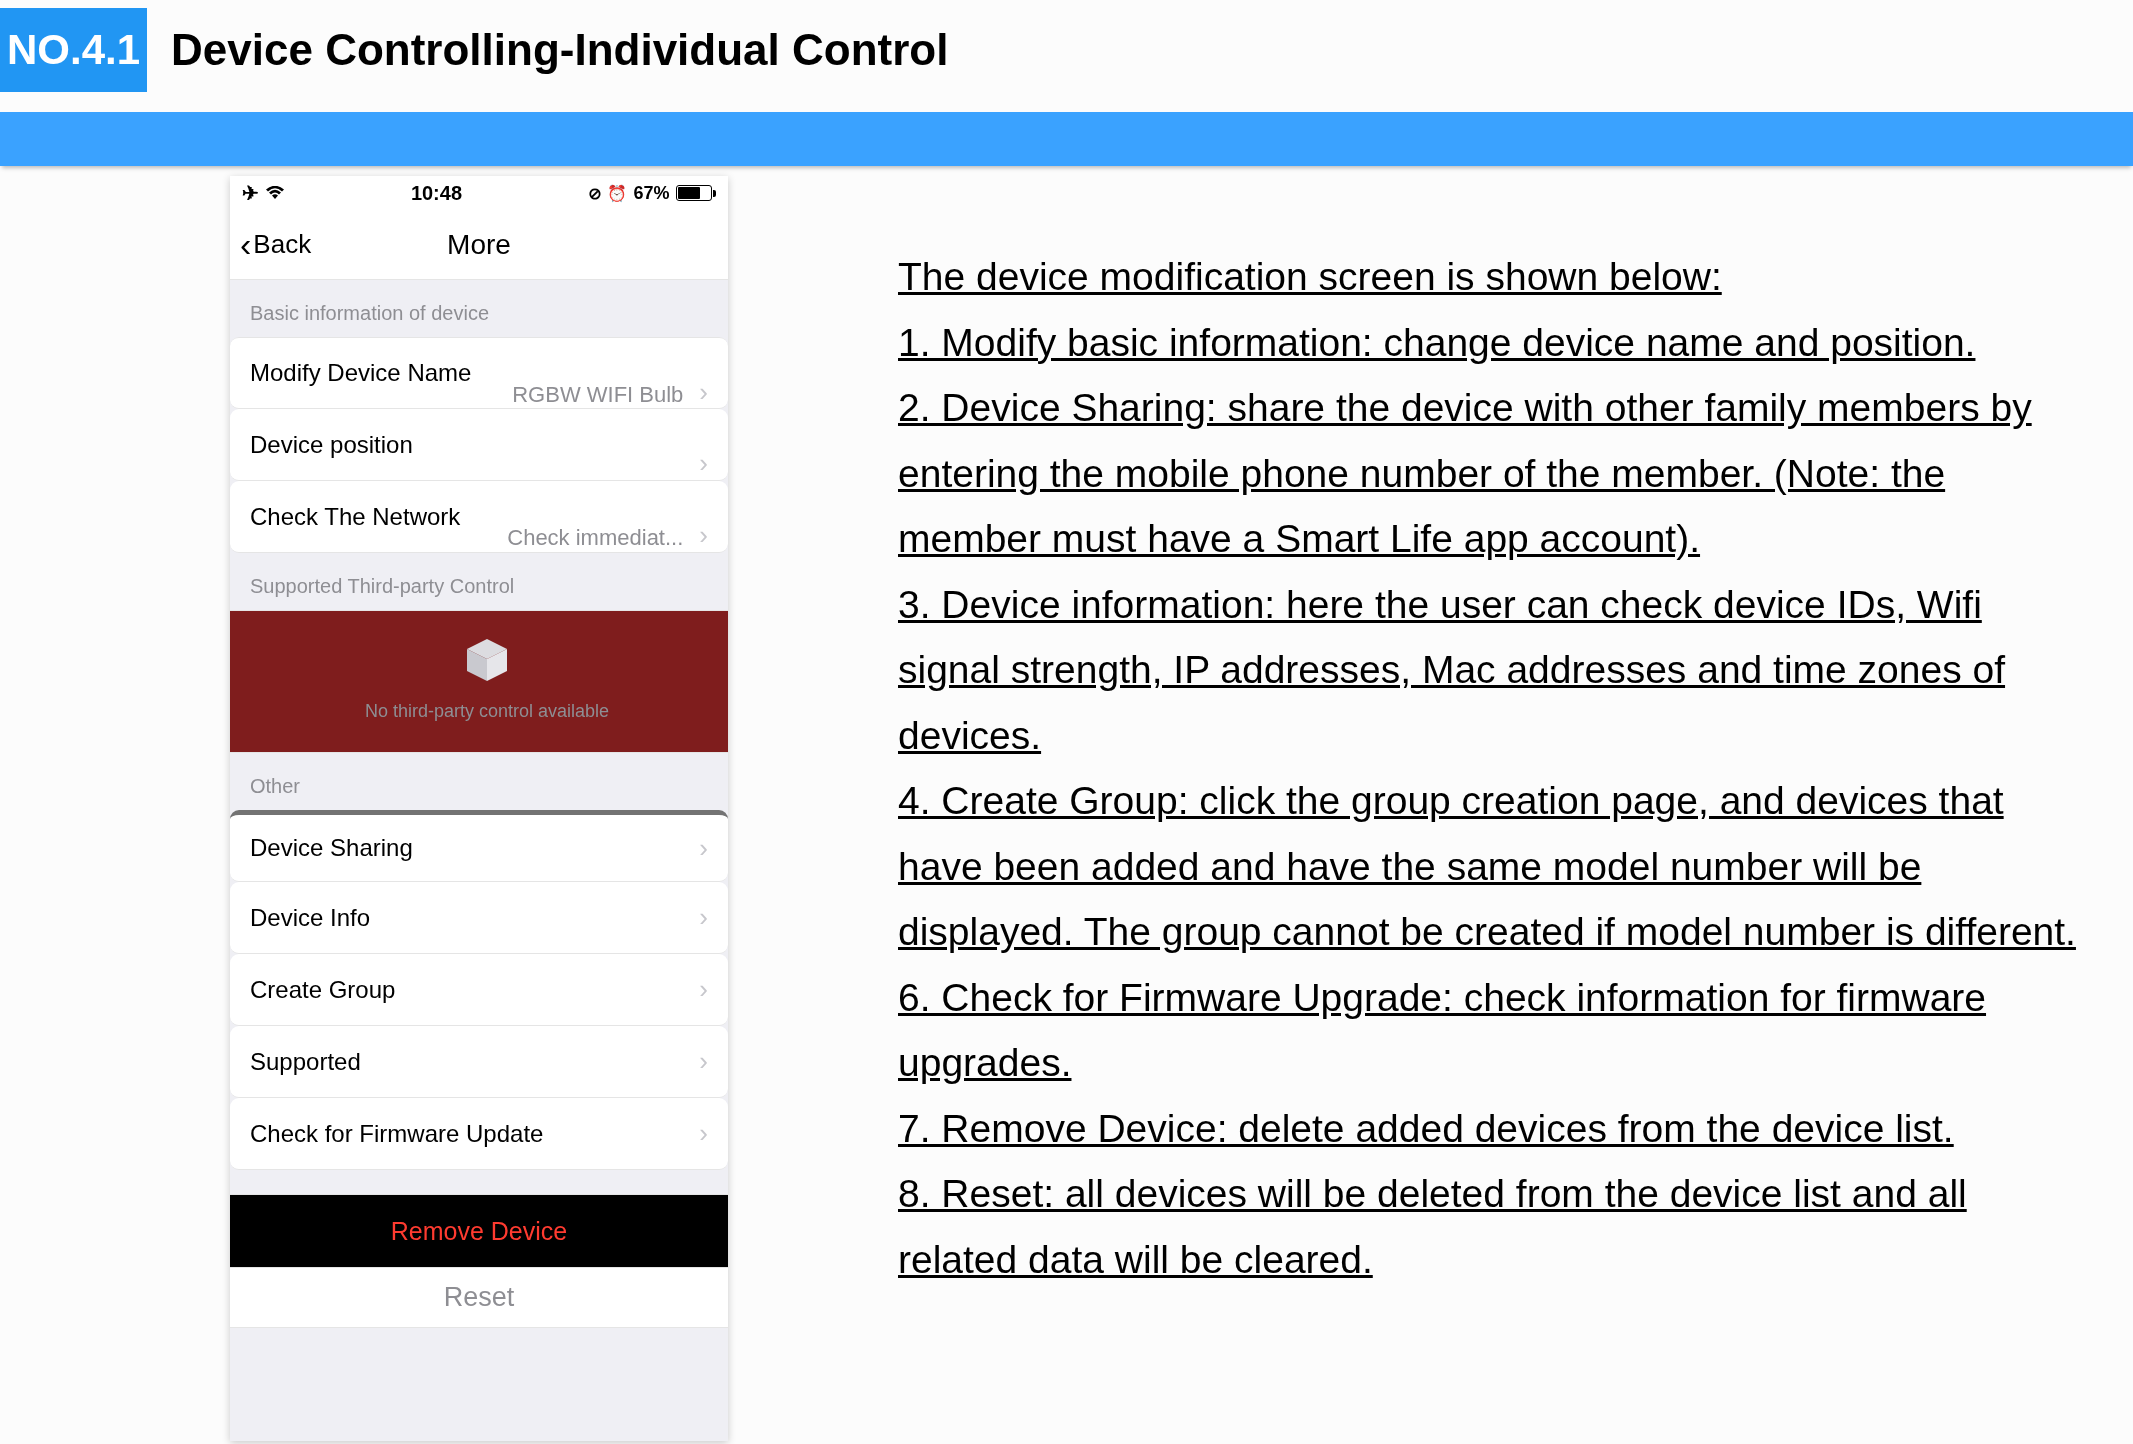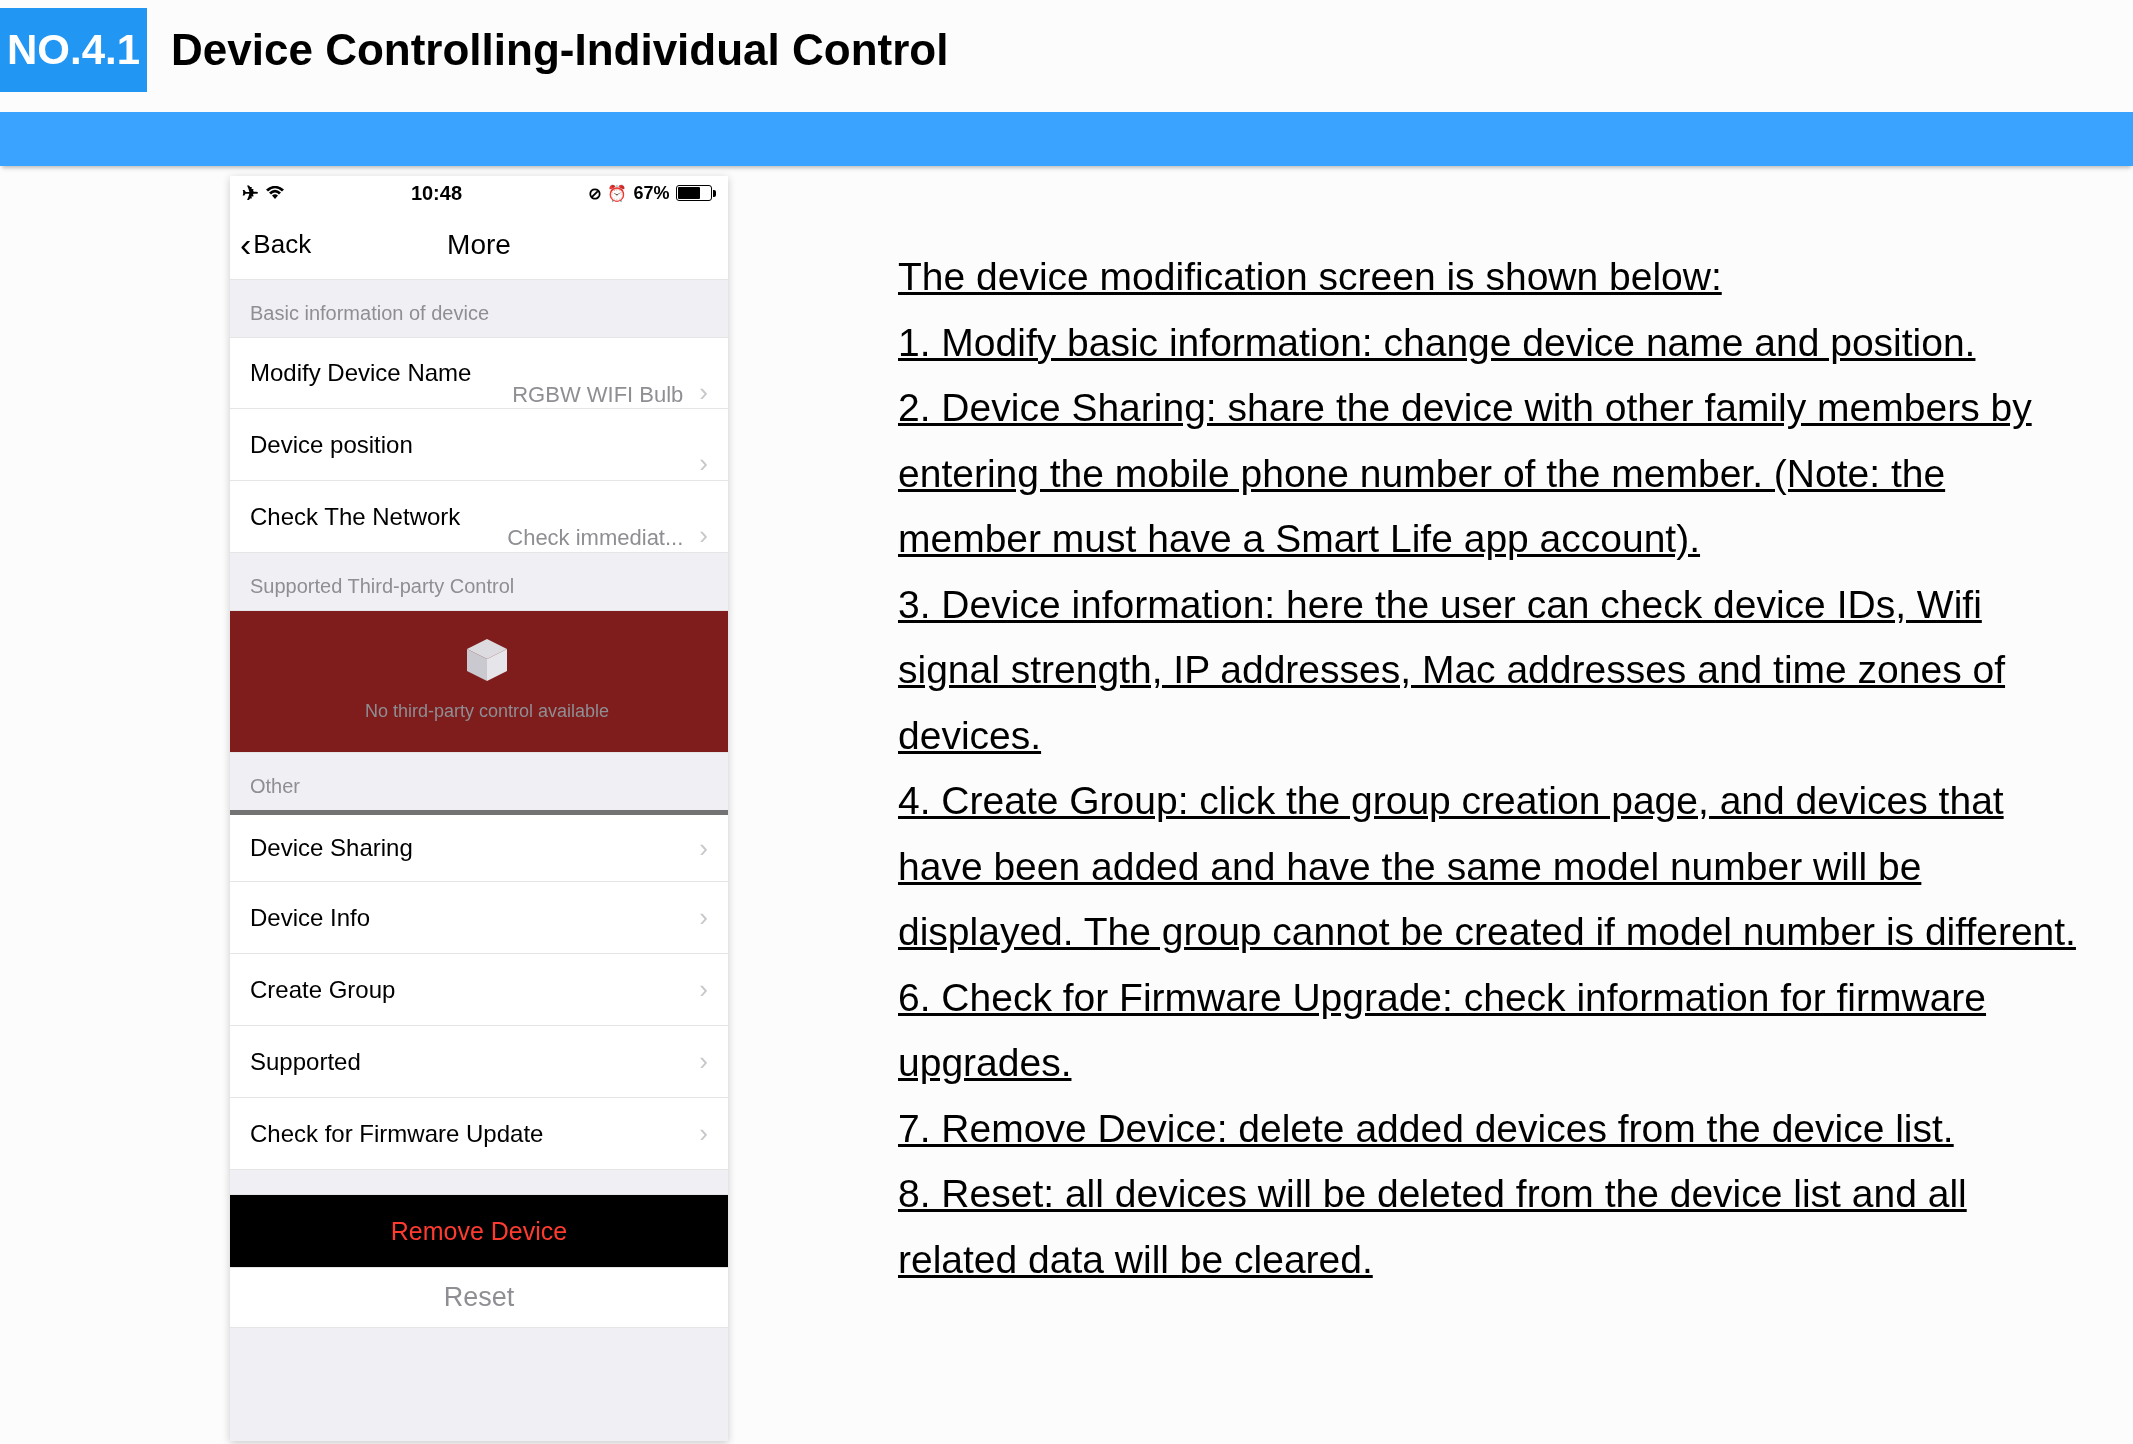--- a/index.html
+++ b/index.html
@@ -86,20 +86,21 @@
   }
   .row {
     background: #fff;
     height: 72px;
     padding: 0 20px;
     display: flex;
     align-items: center;
     justify-content: space-between;
     border-bottom: 1px solid #e5e5e5;
     font-size: 24px;
+    border-radius: 9px;
   }
   .row:first-of-type { border-top: 1px solid #e5e5e5; }
   .row .label { color: #000; }
   .row .right { display: flex; align-items: flex-end; gap: 16px; margin-top: 38px; }
   .row .value { color: #8e8e93; font-size: 22px; max-width: 200px; white-space: nowrap; overflow: hidden; text-overflow: ellipsis; }
   .chevron-right {
     color: #c7c7cc;
     font-size: 26px;
   }
   .third-party-box {

